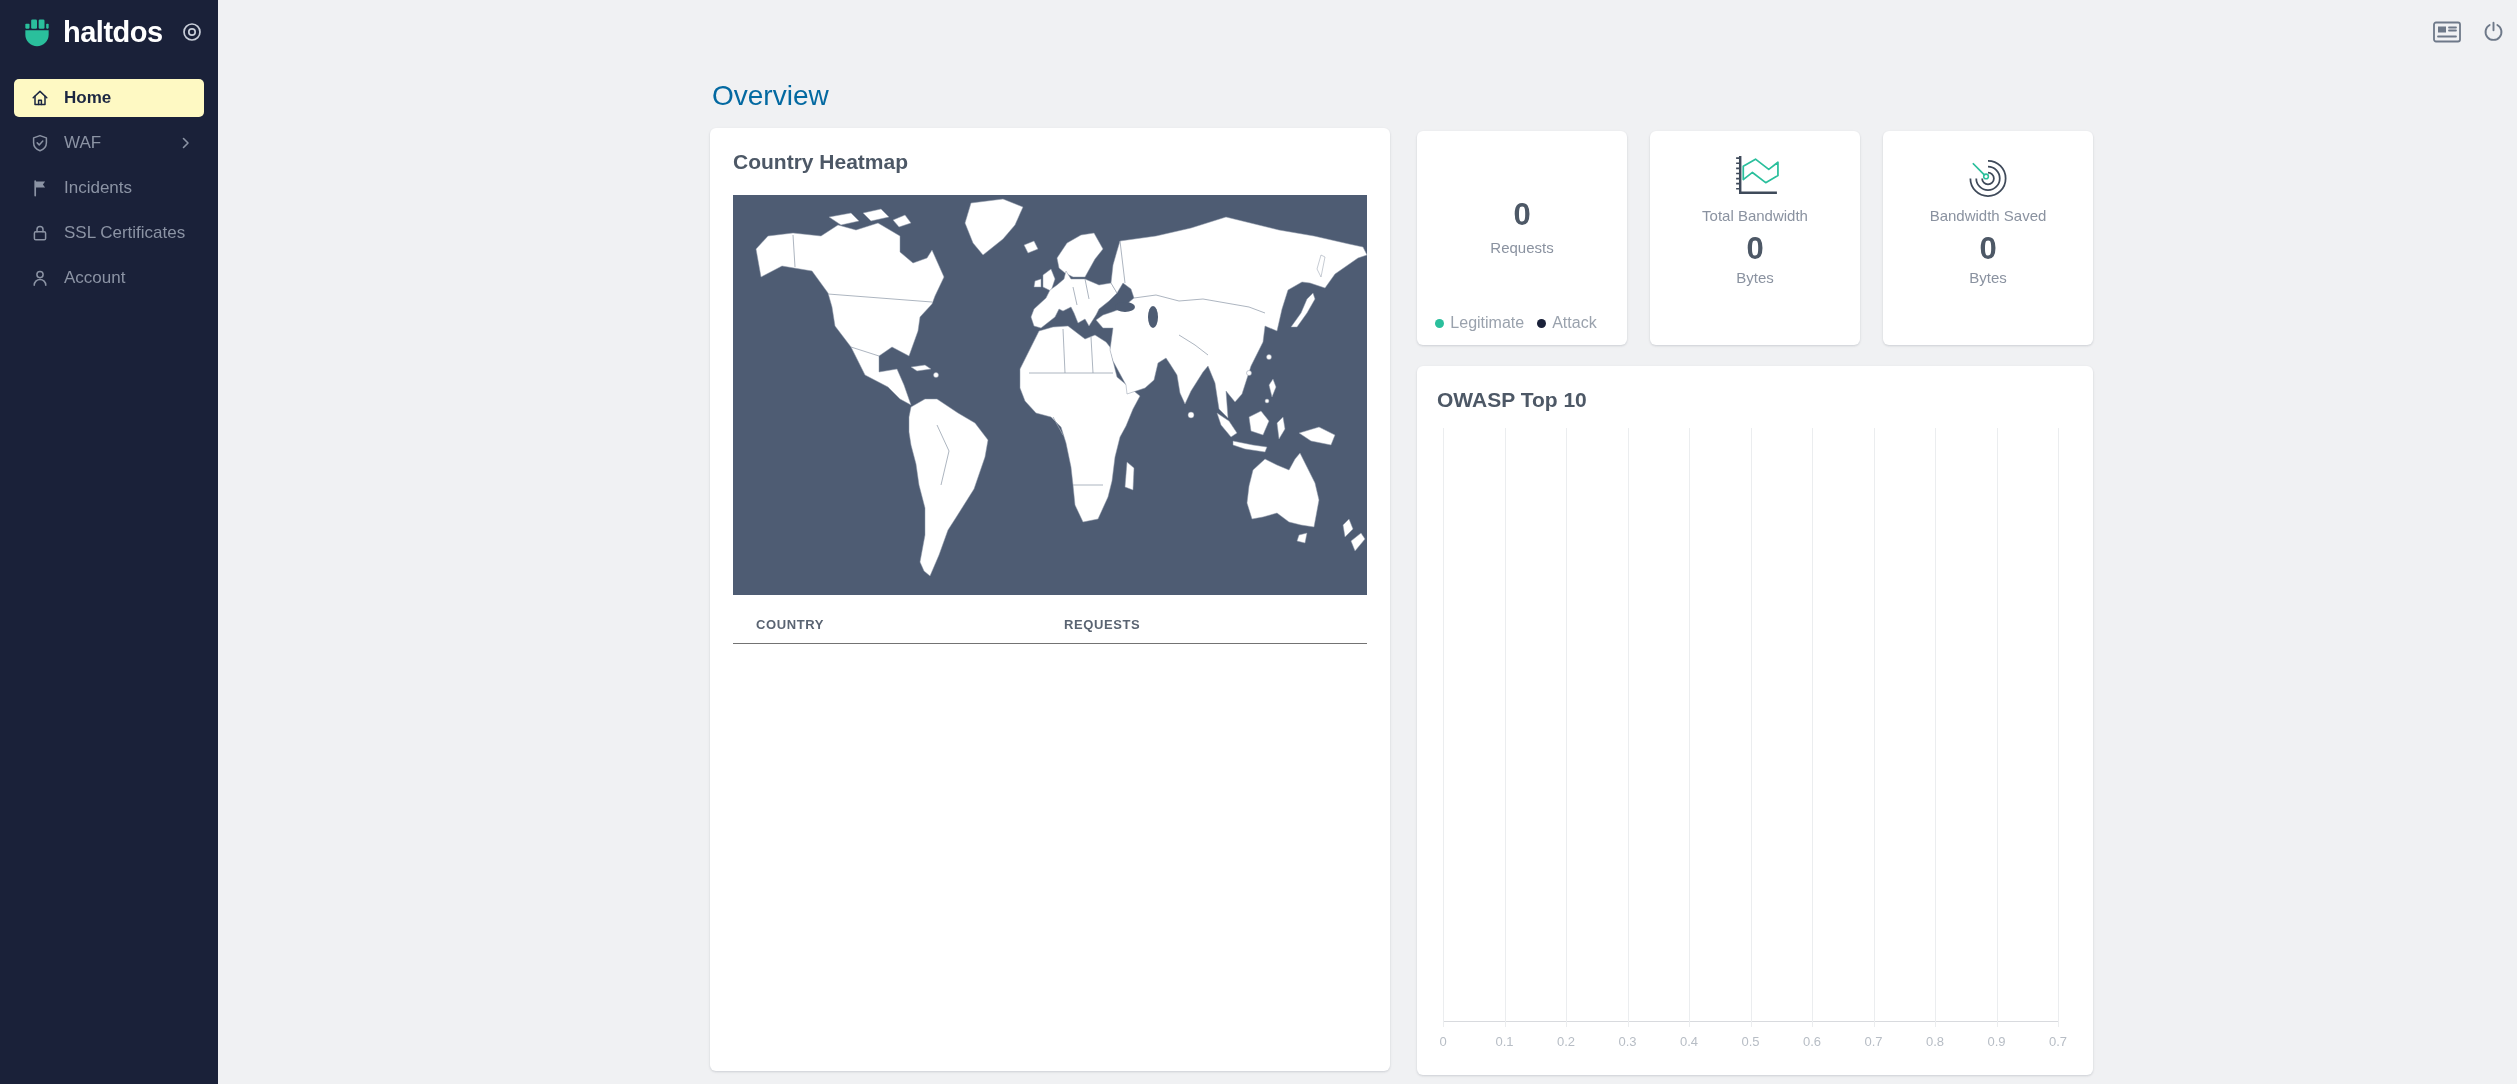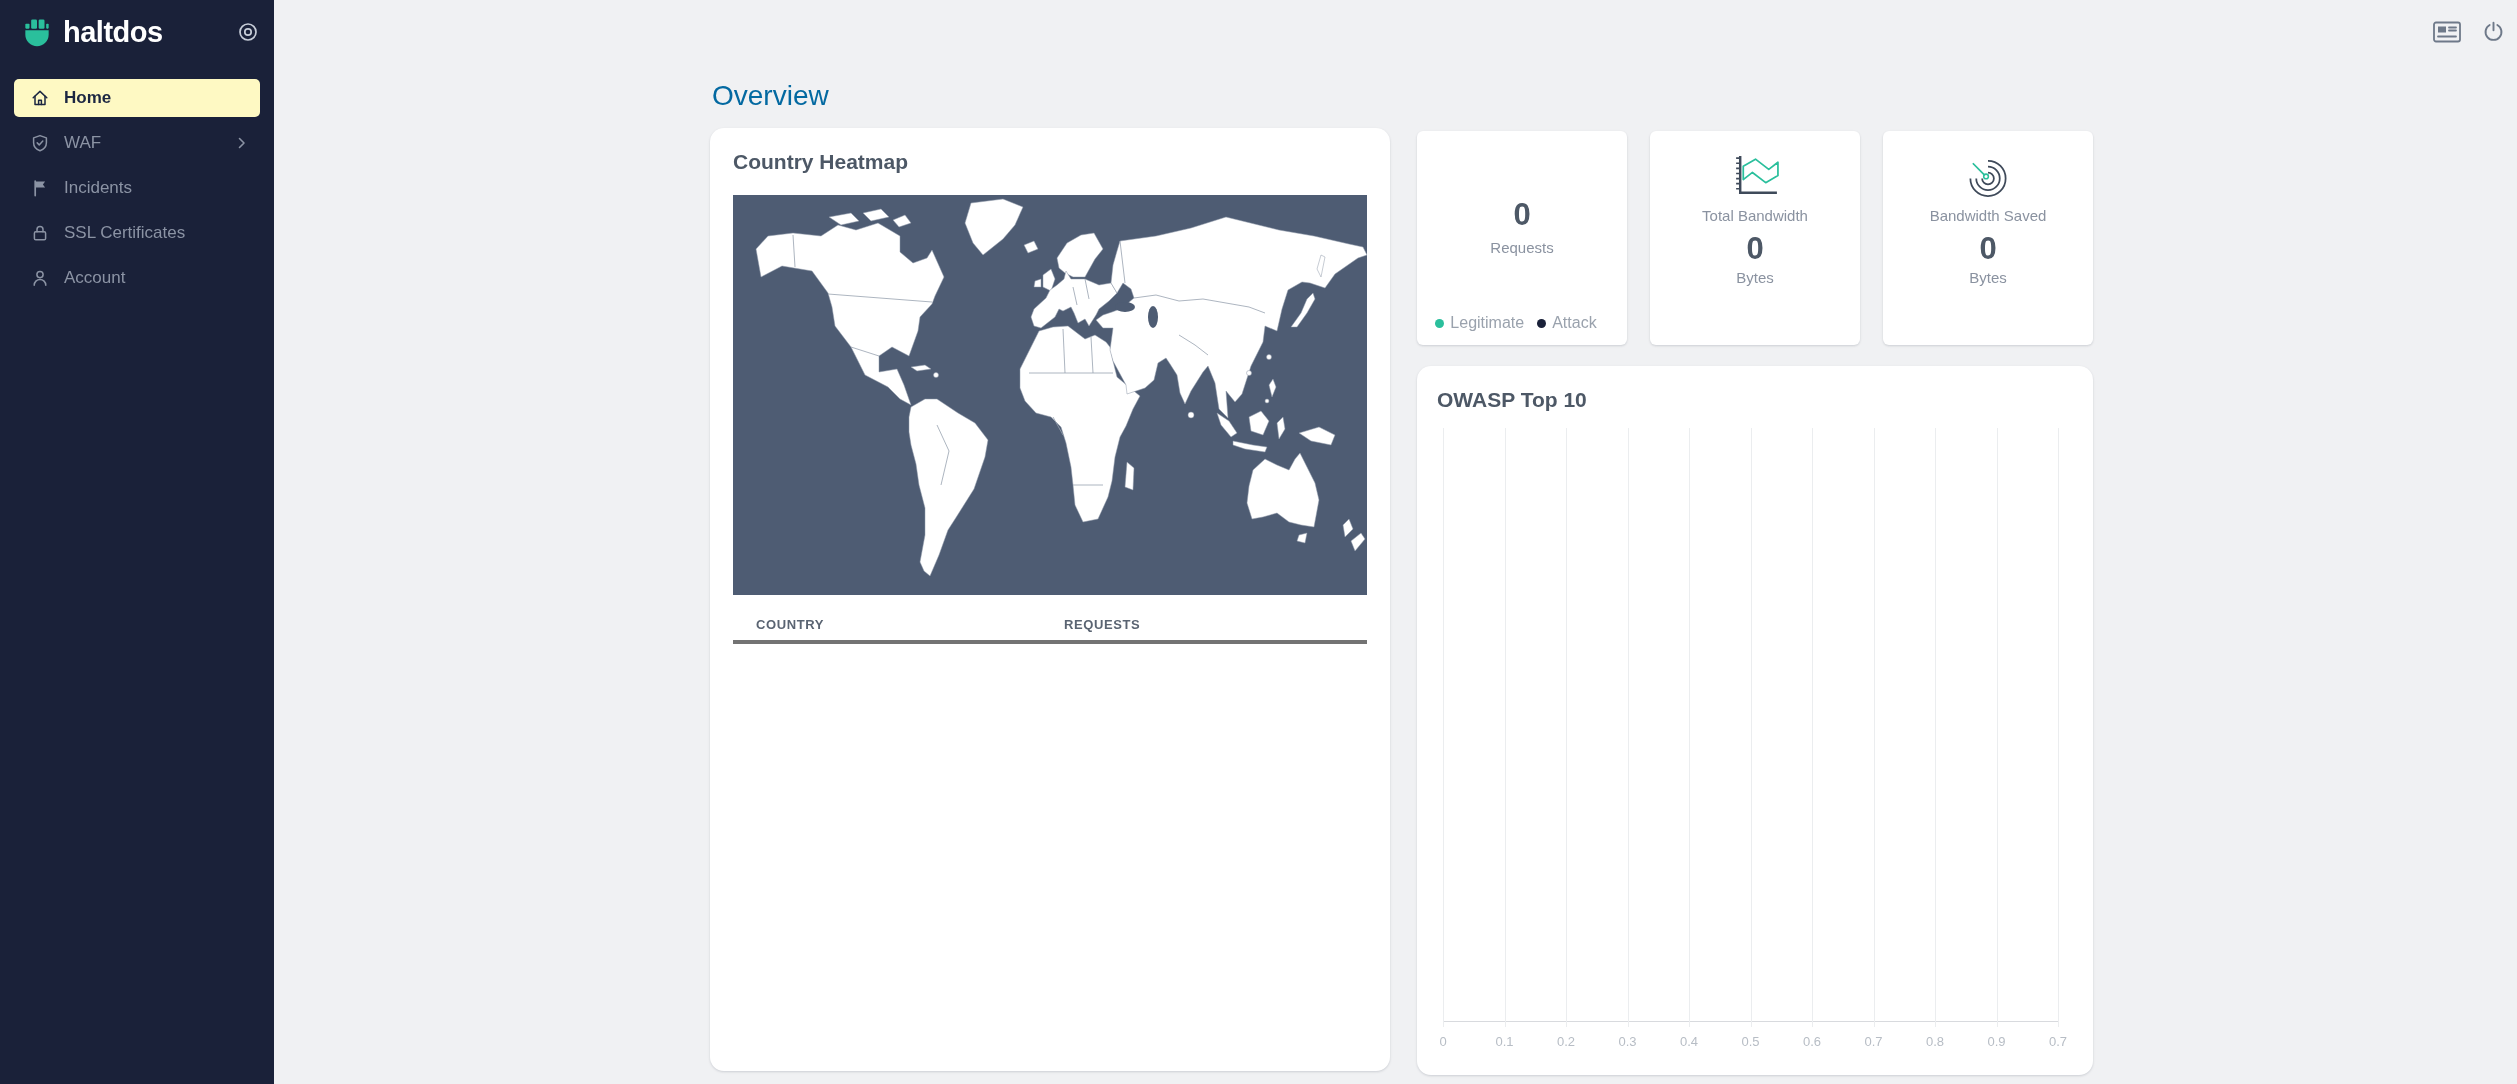--- a/index.html
+++ b/index.html
@@ -5,48 +5,48 @@
 <style>
   * { box-sizing: border-box; margin: 0; padding: 0; }
   html,body { width: 2517px; height: 1084px; }
   body {
     position: relative; overflow: hidden;
     background: #f0f1f3;
     font-family: "Liberation Sans", sans-serif;
   }
 
   
-  .sidebar { position: absolute; left: 0; top: 0; width: 274px; height: 1084px; background: #1a2139; }
+  .sidebar { position: absolute; left: 0; top: 0; width: 218px; height: 1084px; background: #1a2139; }
   .logo-row { position: absolute; top: 14px; left: 22px; right: 16px; height: 36px; display: flex; align-items: center; }
   .logo-text { color: #ffffff; font-size: 29px; font-weight: bold; margin-left: 11px; letter-spacing: -0.5px; }
   .sidebar-toggle { margin-left: auto; width: 20px; height: 20px; cursor: pointer; display: flex; }
   .nav { position: absolute; top: 79px; left: 14px; right: 14px; }
   .nav-item { display: flex; align-items: center; height: 38px; border-radius: 5px; margin-bottom: 7px;
               padding: 0 12px 0 16px; color: #8b93a4; font-size: 17px; cursor: pointer; }
   .nav-item .nav-icon { width: 20px; height: 20px; margin-right: 14px; display: flex; align-items: center; }
   .nav-item svg { color: inherit; }
   .nav-item.active { background: #fef9c3; color: #1c2742; font-weight: bold; }
   .nav-item .chevron { margin-left: auto; display: flex; }
 
   
   .topbar-icons { position: absolute; top: 20px; right: 12px; display: flex; align-items: center; gap: 21px; color: #6e7989; }
   .topbar-icons > span { display: flex; cursor: pointer; }
 
   
   .page-title { position: absolute; left: 712px; top: 80px; font-size: 28px; color: #0369a1; }
-  .card { position: absolute; background: #fff; border-radius: 14px;
+  .card { position: absolute; background: #fff; border-radius: 6px;
           box-shadow: 0 1px 3px rgba(20,30,50,.10), 0 1px 2px rgba(20,30,50,.06); padding-left: 12px; }
   .card-title { font-size: 21px; font-weight: bold; color: #4d5866; }
 
   
   #country-card { left: 710px; top: 128px; width: 680px; height: 943px; }
   #country-card .card-title { position: absolute; left: 23px; top: 22px; }
   .map-wrap { position: absolute; left: 23px; top: 67px; width: 634px; height: 400px; background: #4e5c73; }
   .country-table-head { position: absolute; left: 23px; top: 479px; width: 634px; height: 37px;
-                        border-bottom: 4px solid #737373; font-size: 13px; font-weight: bold;
+                        border-bottom: 1px solid #737373; font-size: 13px; font-weight: bold;
                         letter-spacing: .6px; color: #5a6472; }
   .th-country  { position: absolute; left: 23px;  top: 10px; }
   .th-requests { position: absolute; left: 331px; top: 10px; }
 
   
   #stats-row { position: absolute; left: 1417px; top: 131px; width: 676px; height: 214px; display: flex; gap: 23px; }
   .stat-card { flex: 1; background: #fff; border-radius: 6px; position: relative;
                box-shadow: 0 1px 3px rgba(20,30,50,.10), 0 1px 2px rgba(20,30,50,.06);
                display: flex; flex-direction: column; align-items: center; }
   .stat-value { font-size: 31px; font-weight: bold; color: #4d5866; line-height: 1; }

